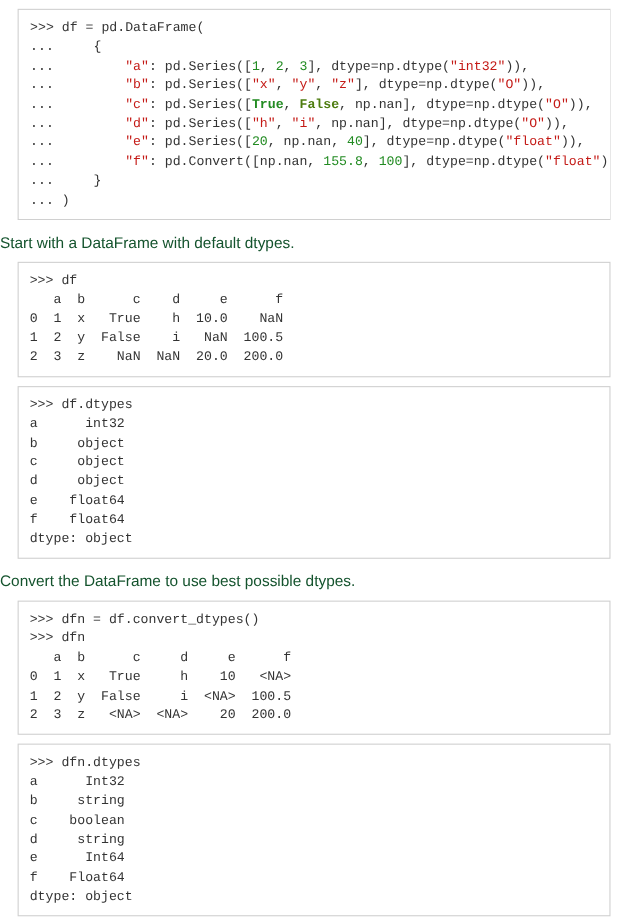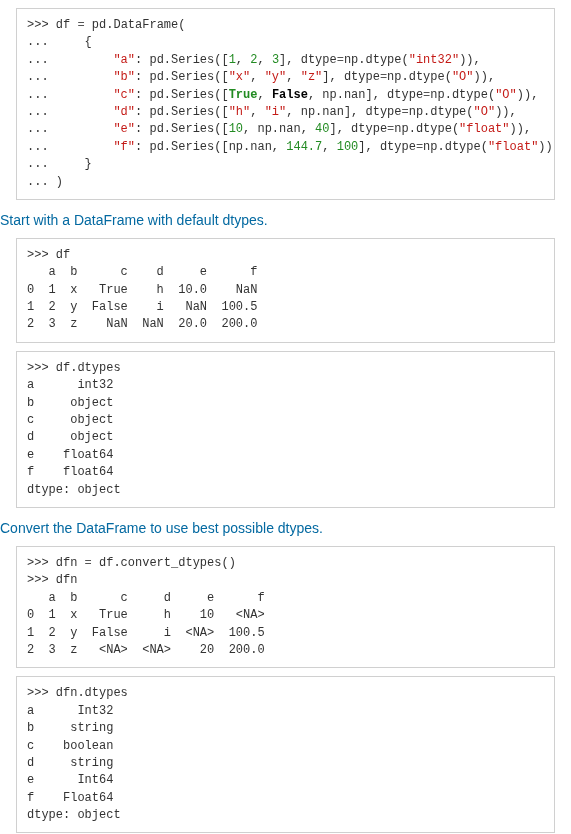--- a/index.html
+++ b/index.html
@@ -19,40 +19,40 @@
     font-family: Consolas, "Courier New", monospace;
     font-size: 12px;
     line-height: 1.45;
     white-space: pre;
     overflow-x: auto;
     color: #333;
   }
   .prose {
     margin: 12px 16px 10px 0;
     font-size: 14px;
-    color: #0369a1;
+    color: #14532d;
   }
   .prompt { color: #333; }
   .op { color: #555; }
   .str { color: #c41a16; }
   .num { color: #228b22; }
   .kw-true { color: #228b22; font-weight: bold; }
-  .kw-false { color: #000000; font-weight: bold; }
+  .kw-false { color: #4d7c0f; font-weight: bold; }
 </style>
 </head>
 <body>
 
 <div class="codeblock"><span class="prompt">&gt;&gt;&gt; df </span><span class="op">=</span><span> pd.DataFrame(</span>
 <span>...     {</span>
 <span>...         </span><span class="str">"a"</span><span>: pd.Series([</span><span class="num">1</span><span>, </span><span class="num">2</span><span>, </span><span class="num">3</span><span>], dtype</span><span class="op">=</span><span>np.dtype(</span><span class="str">"int32"</span><span>)),</span>
 <span>...         </span><span class="str">"b"</span><span>: pd.Series([</span><span class="str">"x"</span><span>, </span><span class="str">"y"</span><span>, </span><span class="str">"z"</span><span>], dtype</span><span class="op">=</span><span>np.dtype(</span><span class="str">"O"</span><span>)),</span>
 <span>...         </span><span class="str">"c"</span><span>: pd.Series([</span><span class="kw-true">True</span><span>, </span><span class="kw-false">False</span><span>, np.nan], dtype</span><span class="op">=</span><span>np.dtype(</span><span class="str">"O"</span><span>)),</span>
 <span>...         </span><span class="str">"d"</span><span>: pd.Series([</span><span class="str">"h"</span><span>, </span><span class="str">"i"</span><span>, np.nan], dtype</span><span class="op">=</span><span>np.dtype(</span><span class="str">"O"</span><span>)),</span>
-<span>...         </span><span class="str">"e"</span><span>: pd.Series([</span><span class="num">10</span><span>, np.nan, </span><span class="num">40</span><span>], dtype</span><span class="op">=</span><span>np.dtype(</span><span class="str">"float"</span><span>)),</span>
-<span>...         </span><span class="str">"f"</span><span>: pd.Series([np.nan, </span><span class="num">144.7</span><span>, </span><span class="num">100</span><span>], dtype</span><span class="op">=</span><span>np.dtype(</span><span class="str">"float"</span><span>)),</span>
+<span>...         </span><span class="str">"e"</span><span>: pd.Series([</span><span class="num">20</span><span>, np.nan, </span><span class="num">40</span><span>], dtype</span><span class="op">=</span><span>np.dtype(</span><span class="str">"float"</span><span>)),</span>
+<span>...         </span><span class="str">"f"</span><span>: pd.Convert([np.nan, </span><span class="num">155.8</span><span>, </span><span class="num">100</span><span>], dtype</span><span class="op">=</span><span>np.dtype(</span><span class="str">"float"</span><span>)),</span>
 <span>...     }</span>
 <span>... )</span></div>
 
 <p class="prose">Start with a DataFrame with default dtypes.</p>
 
 <div class="codeblock">&gt;&gt;&gt; df
    a  b      c    d     e      f
 0  1  x   True    h  10.0    NaN
 1  2  y  False    i   NaN  100.5
 2  3  z    NaN  NaN  20.0  200.0</div>

